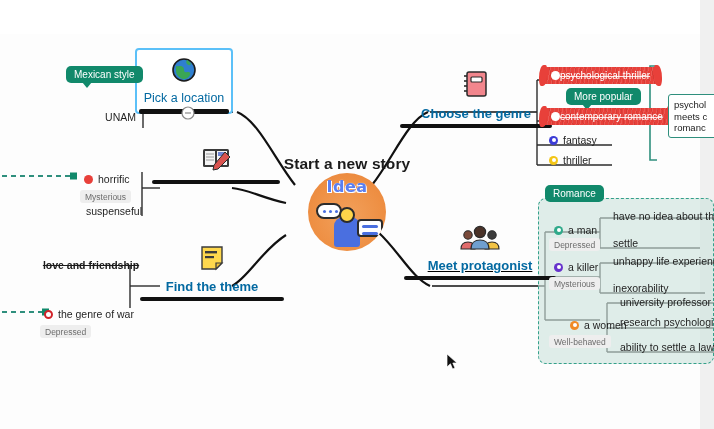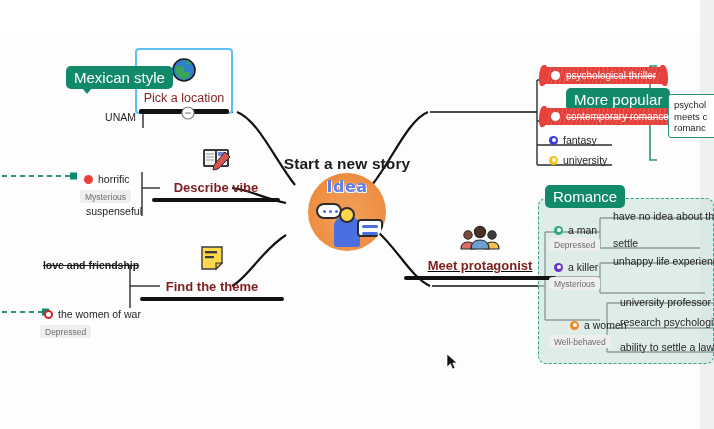--- a/index.html
+++ b/index.html
@@ -75,21 +75,21 @@
     display: block; height: 3px; margin: 4px 3px; background: #4a6fe0; border-radius: 2px;
   }
   #center-title {
     font-size: 15.5px; font-weight: bold; color: #1b1b1b; letter-spacing: .1px;
   }
 
   
   .branch { position: absolute; text-align: center; }
   .branch .b-icon { margin: 0 auto 4px auto; }
   .branch .b-label {
-    font-size: 13px; font-weight: bold; color: #7f1d1d; white-space: nowrap;
+    font-size: 13px; font-weight: bold; color: #0369a1; white-space: nowrap;
   }
   .branch .b-underline {
     height: 4px; background: #111; border-radius: 2px; margin-top: 3px;
   }
 
   
   #node-location {
     left: 135px; top: 48px; width: 98px; height: 66px;
     border: 2px solid #5bc0f8; border-radius: 4px; background: #fff;
     display: flex; flex-direction: column; align-items: center; justify-content: center;
@@ -118,36 +118,36 @@
     content: ""; position: absolute; left: 2.5px; top: 2.5px;
     width: 4px; height: 4px; border-radius: 50%; background: #fff;
   }
 
   
   .chip {
     position: absolute; font-size: 8.5px; color: #6c6c6c;
     background: #eeeeee; border-radius: 3px; padding: 1.5px 5px; white-space: nowrap;
   }
   .chip-green {
-    position: absolute; font-size: 15px; color: #ffffff;
+    position: absolute; font-size: 10px; color: #ffffff;
     background: #11896b; border-radius: 5px; padding: 3px 8px; white-space: nowrap;
     font-weight: normal;
   }
   .chip-green.callout::after {
     content: ""; position: absolute; left: 16px; bottom: -5px;
     border-left: 5px solid transparent; border-right: 5px solid transparent;
     border-top: 6px solid #11896b;
   }
 
   
   .struck { text-decoration: line-through; text-decoration-thickness: 1.3px; color: #1b1b1b; }
 
   
   .scribble {
-    position: absolute; display: flex; align-items: center; gap: 6px;
+    position: absolute; display: flex; align-items: center; 
     padding: 3px 9px; white-space: nowrap;
     color: #ffffff; font-size: 10px;
     background:
       repeating-linear-gradient(102deg, rgba(255,255,255,.13) 0 1px, rgba(255,255,255,0) 1px 4px),
       repeating-linear-gradient(78deg, rgba(0,0,0,.08) 0 1px, rgba(0,0,0,0) 1px 5px),
       #e8403a;
     border-radius: 3px;
     text-decoration: line-through; text-decoration-color: rgba(255,255,255,.85);
   }
   .scribble::before, .scribble::after {
@@ -294,21 +294,20 @@
         <rect x="2" y="3" width="26" height="18" rx="1.5" fill="#3b3b3b"></rect>
         <rect x="4" y="5" width="10" height="14" fill="#f4f4f4"></rect>
         <rect x="16" y="5" width="10" height="14" fill="#f4f4f4"></rect>
         <rect x="17" y="6" width="8" height="4" fill="#6f86d6"></rect>
         <line x1="5" y1="8" x2="13" y2="8" stroke="#9a9a9a" stroke-width="1"></line>
         <line x1="5" y1="11" x2="13" y2="11" stroke="#9a9a9a" stroke-width="1"></line>
         <line x1="5" y1="14" x2="13" y2="14" stroke="#9a9a9a" stroke-width="1"></line>
         <path d="M24 6 L29 11 L17 23 L12 24 L13 19 Z" fill="#d9534f" stroke="#2b2b2b" stroke-width="1"></path>
       </svg>
     </div>
-    <div class="b-label">Describe vibe</div>
     <div class="b-underline"></div>
   </div>
 
   <div class="lbox" style="left:78px; top:170px; width:62px;">
     <div class="lrow">
       <span class="bullet" style="background:#e8403a"></span>
       <span>horrific</span>
     </div>
   </div>
   <div class="chip" style="left:80px; top:190px;">Mysterious</div>
@@ -332,25 +331,39 @@
   </div>
 
   <div class="lbox" style="left:52px; top:256px; width:78px; ">
     <div class="lrow struck nowrap" style="justify-content:center; font-weight:bold;">
       <span>love and friendship</span>
     </div>
   </div>
   <div class="lbox" style="left:38px; top:305px; width:96px;">
     <div class="lrow">
       <span class="bullet" style="background:#fff;border:2px solid #d1232a;box-sizing:border-box;"></span>
-      <span>the women of war</span>
+      <span>the genre of war</span>
     </div>
   </div>
   <div class="chip" style="left:40px; top:325px;">Depressed</div>
 
+  <div class="abs branch" style="left:400px; top:70px; width:152px;">
+    <div class="b-icon">
+      <svg width="26" height="28" viewBox="0 0 26 28">
+        <rect x="4" y="2" width="19" height="24" rx="2" fill="#f2868d" stroke="#2b2b2b" stroke-width="1.5"></rect>
+        <rect x="8" y="7" width="11" height="5" rx="1" fill="#ffffff" stroke="#2b2b2b" stroke-width="1.2"></rect>
+        <line x1="4" y1="6" x2="1" y2="6" stroke="#2b2b2b" stroke-width="1.6"></line>
+        <line x1="4" y1="11" x2="1" y2="11" stroke="#2b2b2b" stroke-width="1.6"></line>
+        <line x1="4" y1="16" x2="1" y2="16" stroke="#2b2b2b" stroke-width="1.6"></line>
+        <line x1="4" y1="21" x2="1" y2="21" stroke="#2b2b2b" stroke-width="1.6"></line>
+      </svg>
+    </div>
+    <div class="b-label">Choose the genre</div>
+    <div class="b-underline"></div>
+  </div>
 
   <div class="scribble" style="left:542px; top:67px;">
     <span class="bullet ring" style="background:#ffffff"></span>
     <span class="txt">psychological thriller</span>
   </div>
 
   <div class="chip-green callout" style="left:566px; top:88px;">More popular</div>
 
   <div class="scribble" style="left:542px; top:108px;">
     <span class="bullet ring" style="background:#ffffff"></span>
@@ -359,21 +372,21 @@
 
   <div class="lbox" style="left:543px; top:131px; width:80px;">
     <div class="lrow">
       <span class="bullet ring" style="background:#3b3bd6"></span>
       <span>fantasy</span>
     </div>
   </div>
   <div class="lbox" style="left:543px; top:151px; width:80px;">
     <div class="lrow">
       <span class="bullet ring" style="background:#f3c515"></span>
-      <span>university</span>
+      <span>thriller</span>
     </div>
   </div>
 
   <div id="genre-note">psychol meets c romanc</div>
 
   <div class="abs branch" style="left:404px; top:224px; width:152px;text-decoration:underline;">
     <div class="b-icon">
       <svg width="42" height="26" viewBox="0 0 42 26">
         <circle cx="9" cy="11" r="4.2" fill="#7a4a3a" stroke="#2b2b2b" stroke-width="1.1"></circle>
         <path d="M2 25c0-5 3-7 7-7s7 2 7 7z" fill="#e06b6b" stroke="#2b2b2b" stroke-width="1.1"></path>
@@ -410,20 +423,25 @@
       <span class="bullet ring" style="background:#6633cc"></span>
       <span>a killer</span>
     </div>
   </div>
   <div class="chip" style="left:549px; top:277px;">Mysterious</div>
   <div class="lbox" style="left:607px; top:252px; width:115px;">
     <div class="lrow nowrap">
       <span>unhappy life experience</span>
     </div>
   </div>
+  <div class="lbox" style="left:607px; top:279px; width:100px;">
+    <div class="lrow nowrap">
+      <span>inexorability</span>
+    </div>
+  </div>
 
   <div class="lbox" style="left:564px; top:316px; width:70px;">
     <div class="lrow">
       <span class="bullet ring" style="background:#f08a24"></span>
       <span>a women</span>
     </div>
   </div>
   <div class="chip" style="left:549px; top:335px;">Well-behaved</div>
   <div class="lbox" style="left:614px; top:293px; width:110px;">
     <div class="lrow nowrap">

